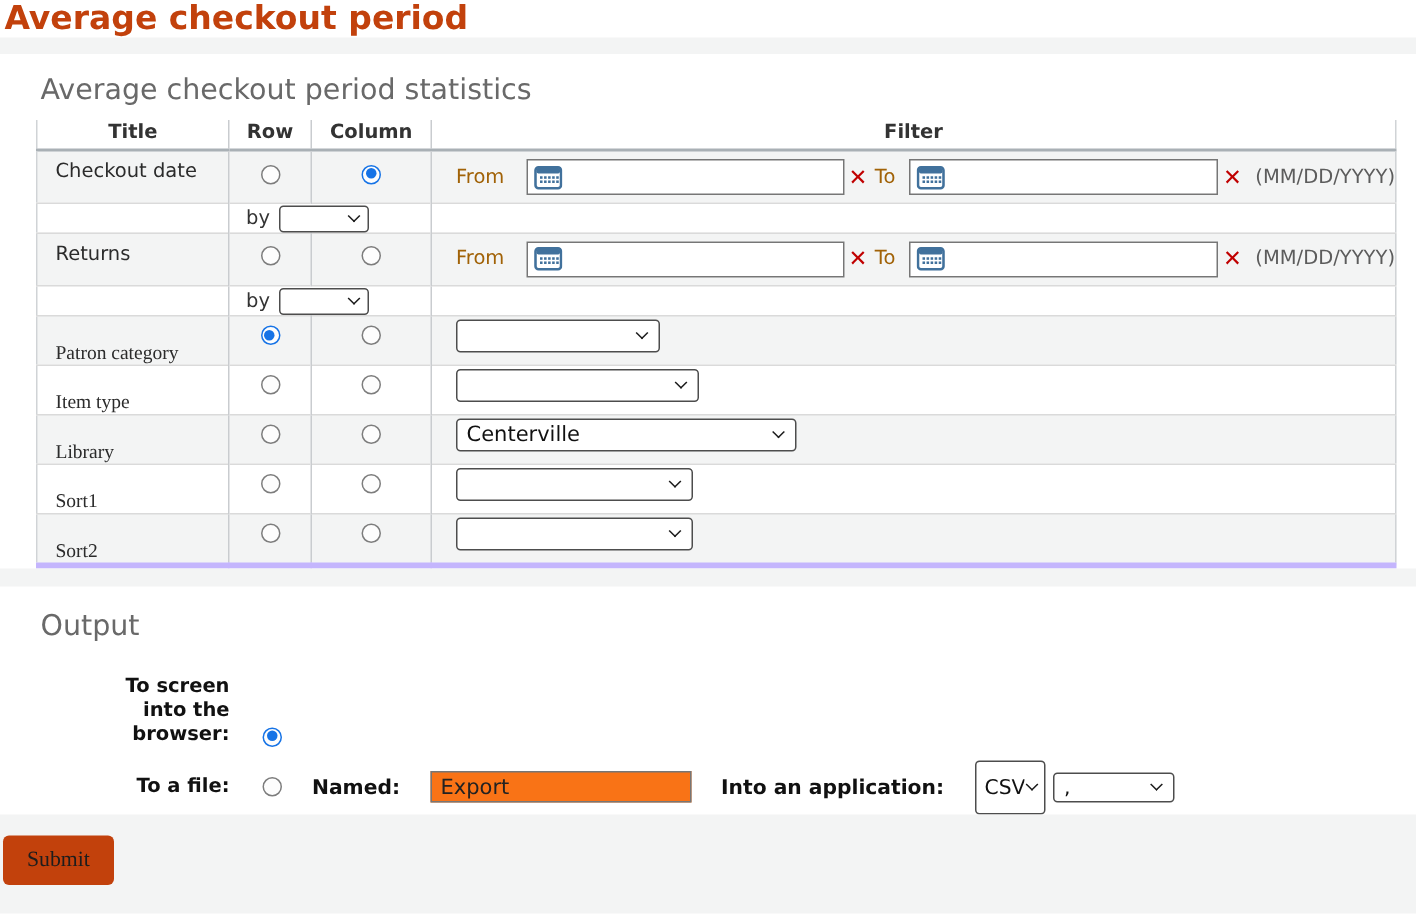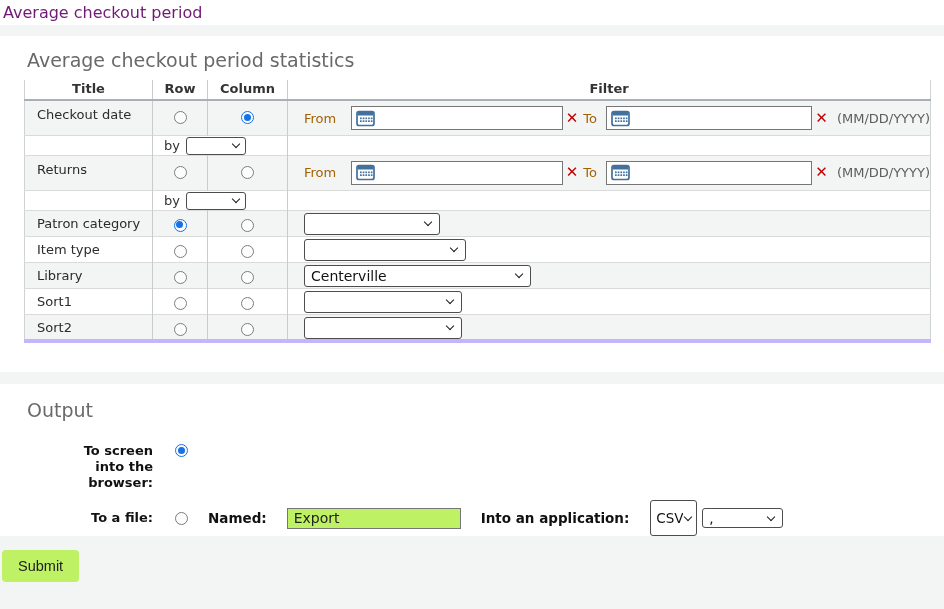--- a/index.html
+++ b/index.html
@@ -4,21 +4,21 @@
 <style>
   * { box-sizing: border-box; margin: 0; padding: 0; }
   html,body { width: 944px; height: 609px; overflow: hidden; }
   body {
     font-family: "DejaVu Sans", "Liberation Sans", sans-serif;
     font-size: 13px; color: #222; background: #fff;
     display: flex; flex-direction: column;
   }
   
   .page-head { height: 26px; padding: 1px 0 0 3px; background: #fff; }
-  .page-head h1 { font-size: 16px; line-height: 24px; color: #701a75; font-weight: 400; }
+  .page-head h1 { font-size: 22px; line-height: 24px; color: #c2410c; font-weight: 700; }
   .gray-strip { height: 11px; background: #f3f4f4; flex: none; }
   .gray-strip2 { height: 12px; background: #f3f4f4; flex: none; }
 
   
   h2.sec { font-size: 19px; color: #696969; font-weight: 400; }
   .stats h2 { margin: 13px 0 9px 27px; }
   table.stats-table {
     margin-left: 24px; width: 907px;
     border-collapse: collapse; table-layout: fixed;
     border-left: 1px solid #d0d3d6; border-right: 1px solid #d0d3d6;
@@ -31,21 +31,21 @@
     border-bottom: 2px solid #a9b0b5;
   }
   .cb { border-right: 1px solid #c9cccf; }
   tr.r-date { height: 35px; }
   tr.r-by { height: 20px; }
   tr.r-sel { height: 26px; }
   tr.stripe td { background: #f3f4f4; }
   tbody tr td { border-top: 1px solid #dadada; }
   tbody tr:first-child td { border-top: none; }
   td.c-title { padding: 6px 0 0 12px; vertical-align: top; }
-  tr.r-sel td.c-title { padding-top: 5px; }
+  tr.r-sel td.c-title { padding-top: 16px; font-family: Liberation Serif, serif; }
   td.c-radio { text-align: center; vertical-align: top; padding-top: 8px; }
   tr.r-sel td.c-radio { padding-top: 6px; }
   td.c-filter { padding-left: 16px; vertical-align: top; }
   tr.r-date td.c-filter { padding-top: 5px; }
   tr.r-sel td.c-filter { padding-top: 2px; }
   td.c-by { padding: 1px 41px 0 0; text-align: right; white-space: nowrap; vertical-align: middle; }
 
   
   .radio {
     display: inline-block; width: 13px; height: 13px; border-radius: 50%;
@@ -89,49 +89,49 @@
   .by-select { width: 60px; height: 18px; font-size: 12px; border-radius: 3px; margin-left: 6px; }
   .by-select .chev { margin-right: 6px; }
   .w-patron { width: 136px; }
   .w-item { width: 162px; }
   .w-library { width: 227px; }
   .w-sort { width: 158px; }
   .bylbl { color: #333; }
 
   
   .output h2 { margin: 15px 0 22px 27px; }
-  .out-row { display: flex; align-items: flex-start; margin-left: 51px; }
+  .out-row { display: flex; align-items: flex-end; margin-left: 51px; }
   .out-row.first { margin-bottom: 9px; }
   .out-label {
     width: 102px; text-align: right; font-weight: 700; color: #111;
     font-size: 13px; line-height: 16px; flex: none;
   }
   .out-row .radio { margin-left: 22px; margin-top: 1px; flex: none; }
   .out-row.second { align-items: center; }
   .out-row.second .radio { margin-top: 0; }
   .named-label, .app-label { font-weight: 700; color: #111; font-size: 13.5px; white-space: nowrap; }
   .named-label { margin-left: 20px; }
   .app-label { margin-left: 20px; }
   .text-input {
     display: inline-flex; align-items: center;
-    width: 174px; height: 21px; border: 1px solid #767676; background: #bef264;
+    width: 174px; height: 21px; border: 1px solid #767676; background: #f97316;
     padding-left: 6px; font-size: 14px; color: #222; margin-left: 20px;
   }
   .select.fmt { height: 36px; width: 47px; font-size: 13.5px; padding-left: 5px; margin-left: 21px; }
   .select.fmt .chev { margin-right: 5px; margin-left: 2px; }
   .select.sep { height: 20px; width: 81px; font-size: 13.5px; padding-left: 6px; margin-left: 5px; }
 
   .spacer { flex: 1 1 auto; }
 
   
   .footer { flex: none; height: 73px; background: #f3f4f4; }
   .submit-btn {
     margin: 14px 0 0 2px; display: inline-block;
-    background: #bef264; color: #1d1d1d; border: none; border-radius: 4px;
-    font-family: Liberation Sans, sans-serif; font-size: 14.5px; padding: 8px 16px; cursor: pointer;
+    background: #c2410c; color: #1d1d1d; border: none; border-radius: 4px;
+    font-family: Liberation Serif, serif; font-size: 14.5px; padding: 8px 16px; cursor: pointer;
   }
   .cal { flex: none; display: inline-block; cursor: pointer; }
 </style>
 </head>
 <body>
 
 <div class="page-head">
   <h1>Average checkout period</h1>
 </div>
 <div class="gray-strip"></div>

